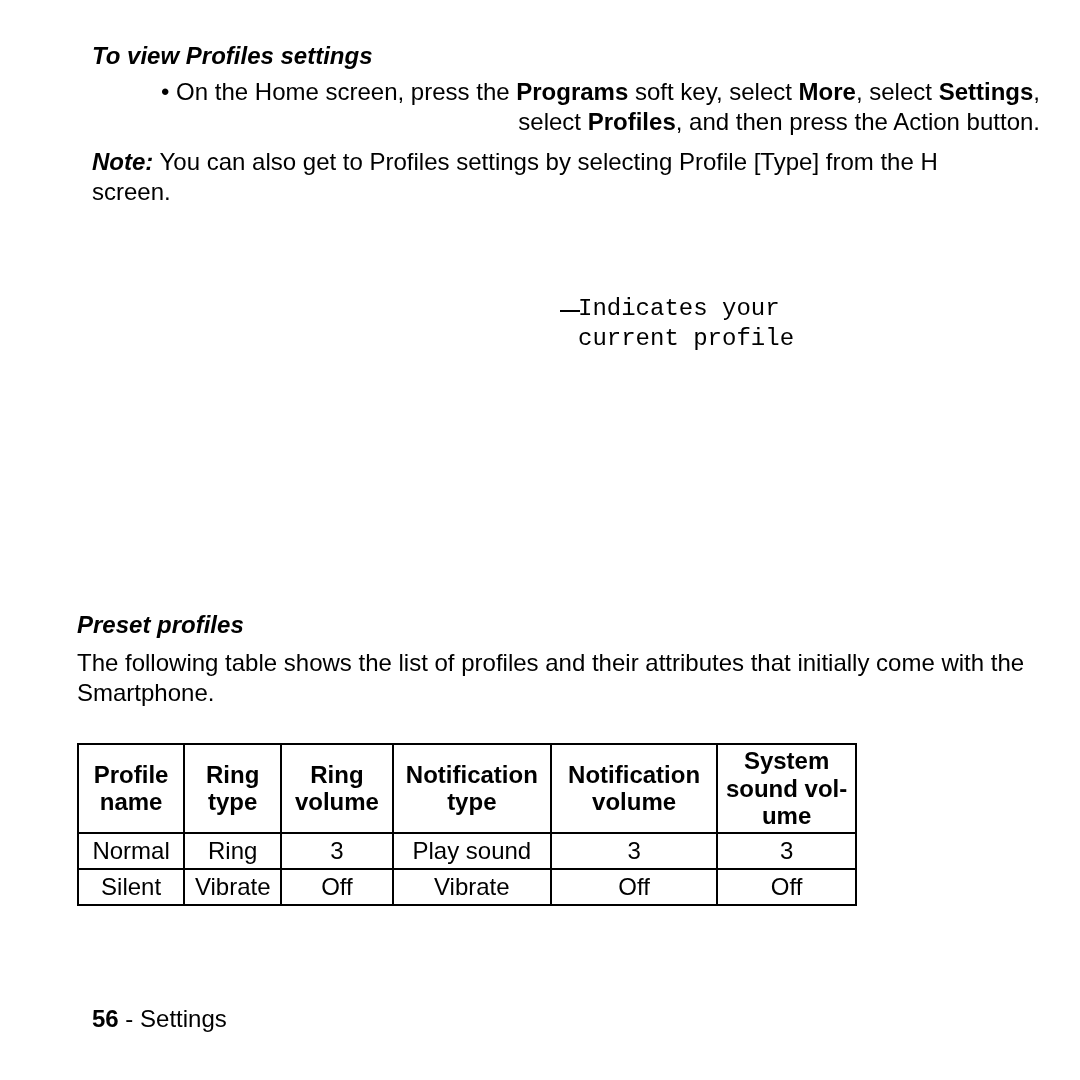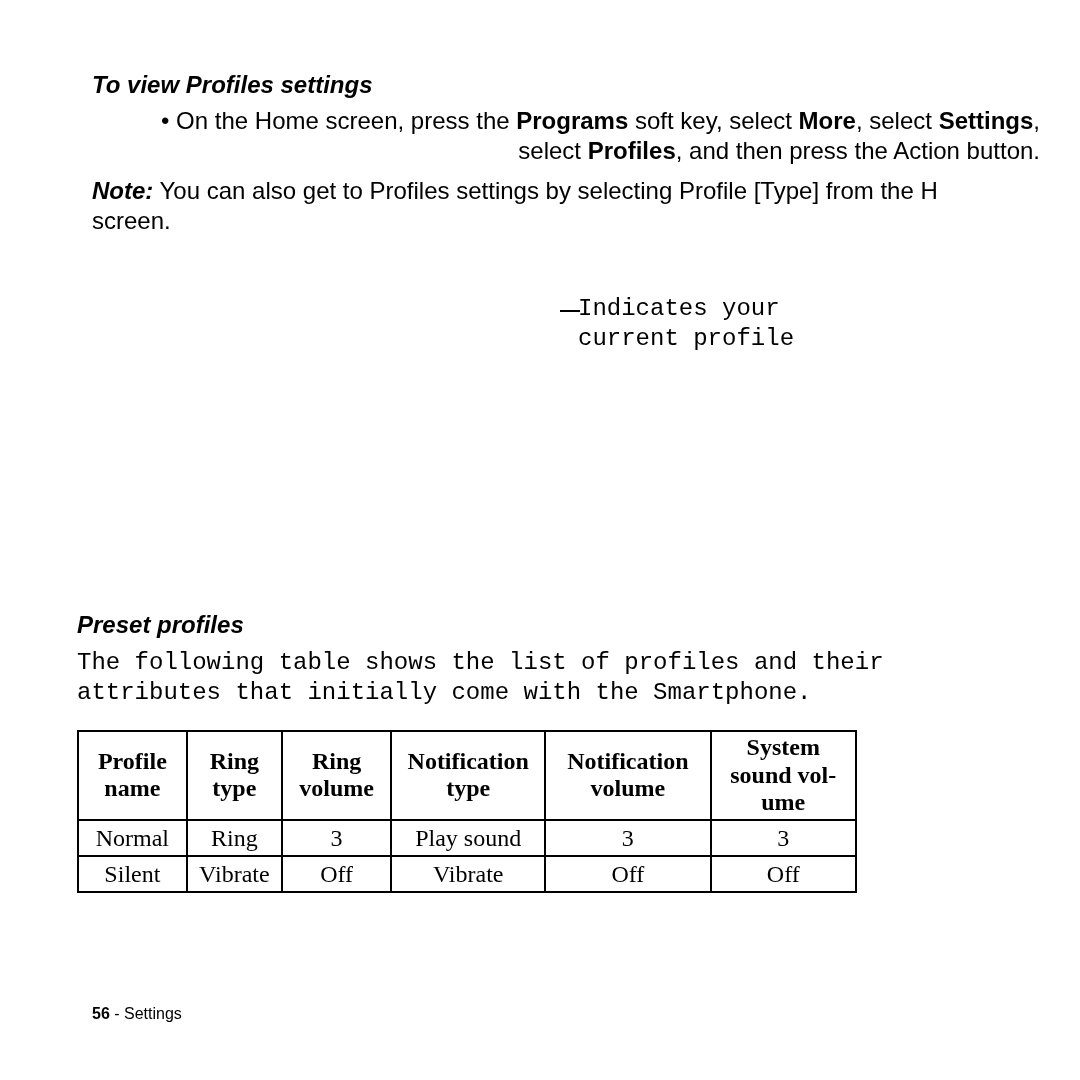--- a/index.html
+++ b/index.html
@@ -9,21 +9,21 @@
     height: 1080px;
     background: #ffffff;
     font-family: Arial, Helvetica, sans-serif;
     font-size: 24px;
     color: #000;
     line-height: 1.25;
     overflow: hidden;
   }
   .page {
     position: relative;
-    padding: 70px 40px 40px 92px;
+    padding: 41px 40px 40px 92px;
     box-sizing: border-box;
     width: 1080px;
     height: 1080px;
   }
   .sect-title {
     font-weight: bold;
     font-style: italic;
     margin: 0 0 6px 0;
   }
   .bullet-wrap {
@@ -56,44 +56,43 @@
     top: -6px;
     width: 250px;
     font-family: Liberation Mono, monospace;
   }
   .preset-block {
     position: absolute;
     left: 77px;
     top: 610px;
     right: 40px;
   }
-  .preset-desc { margin-top: 8px; font-family: Liberation Mono, monospace; }
+  .preset-desc { margin-top: 8px; }
   table.profiles {
     border-collapse: collapse;
-    margin-top: 22px;
+    margin-top: 35px;
     width: 780px;
-    font-family: Liberation Serif, serif;
   }
   table.profiles th,
   table.profiles td {
     border: 2px solid #000;
     padding: 2px 6px;
     text-align: center;
     font-size: 24px;
     vertical-align: middle;
   }
   table.profiles th {
     font-weight: bold;
     line-height: 1.15;
   }
   .footer {
     position: absolute;
     left: 92px;
     top: 1004px;
-    font-size: 16px;
+    font-size: 24px;
   }
   .footer .pnum { font-weight: bold; }
 </style>
 </head>
 <body>
 
 <div class="page">
 
   <div class="sect-title">To view Profiles settings</div>
 

